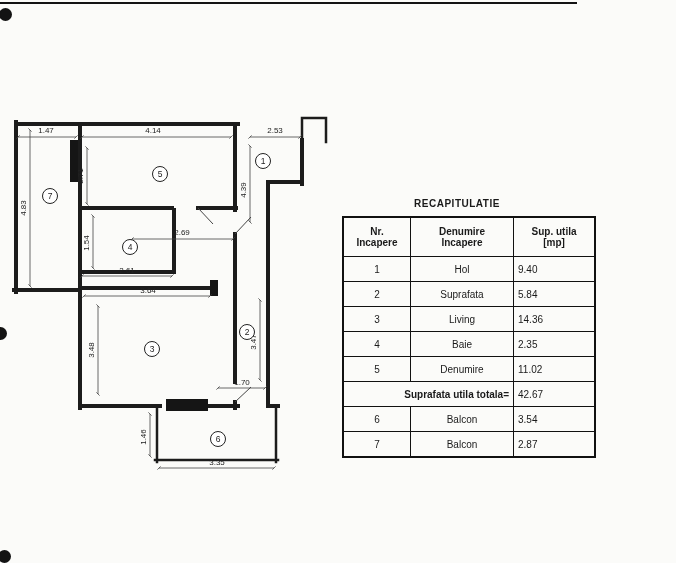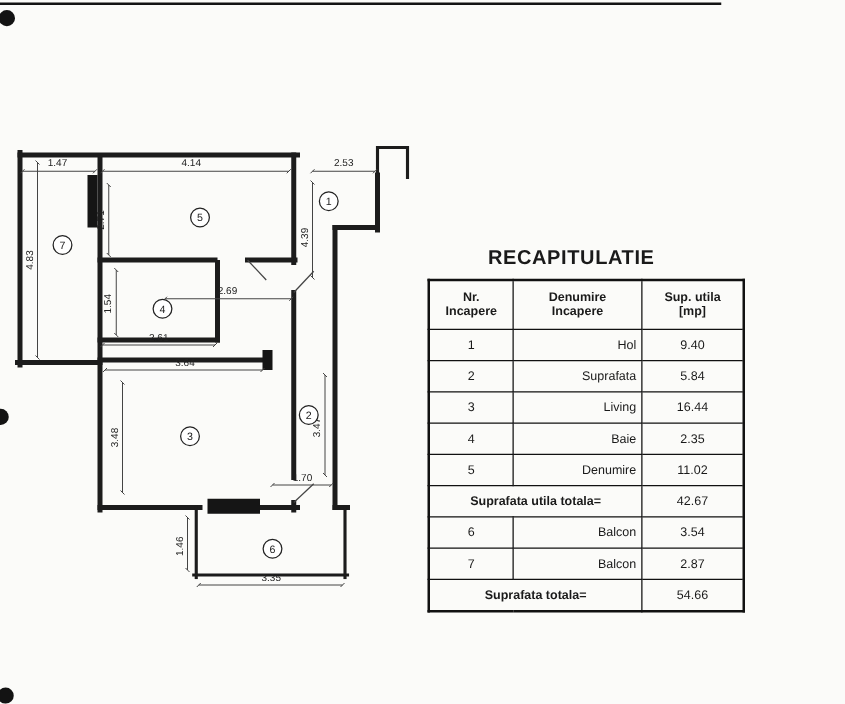--- a/index.html
+++ b/index.html
@@ -21,31 +21,31 @@
   .wall-thin{stroke:#1c1c1c;stroke-width:2.5;fill:none;stroke-linecap:square;}
   .door{stroke:#444;stroke-width:1;fill:none;}
   .dim{stroke:#444;stroke-width:0.8;}
   .dimtxt{font-family:"Liberation Sans",sans-serif;font-size:8px;fill:#222;text-anchor:middle;}
   .roomc{fill:#fff;stroke:#222;stroke-width:1;}
   .roomtxt{font-family:"Liberation Sans",sans-serif;font-size:8.5px;fill:#222;text-anchor:middle;}
   .hatch{fill:#151515;}
 
   
   .recap{position:absolute;left:342px;top:198px;width:230px;}
-  .recap-title{font-size:16px;font-weight:bold;text-align:center;letter-spacing:.5px;margin:0 0 7px 0;}
+  .recap-title{font-size:10px;font-weight:bold;text-align:center;letter-spacing:.5px;margin:0 0 7px 0;}
   table.rt{border-collapse:collapse;width:229px;border:2px solid #111;table-layout:fixed;}
   table.rt th,table.rt td{border:1px solid #111;font-size:10px;padding:3px 4px;}
   table.rt th{font-weight:bold;text-align:center;white-space:pre-line;height:32px;vertical-align:middle;}
   .c-nr{width:58px;text-align:center;}
-  .c-name{width:94px;text-align:right;padding-left:7px;}
-  .c-area{width:72px;text-align:center;}
+  .c-name{width:94px;text-align:center;padding-left:7px;}
+  .c-area{width:72px;}
   tr.data td{height:18px;}
   tr.sum td{height:18px;font-weight:bold;}
   tr.sum td.c-area{font-weight:normal;}
-  td.sumlabel{text-align:center;padding-left:4px;}
+  td.sumlabel{text-align:right;padding-left:4px;}
 </style>
 </head>
 <body>
 
 <div class="scan-topline"></div>
 <div class="scan-dot dot-a"></div>
 <div class="scan-dot dot-b"></div>
 <div class="scan-dot dot-c"></div>
 
 <div class="plan">
@@ -159,21 +159,21 @@
       <td class="c-area">9.40</td>
     </tr>
     <tr class="data">
       <td class="c-nr">2</td>
       <td class="c-name">Suprafata</td>
       <td class="c-area">5.84</td>
     </tr>
     <tr class="data">
       <td class="c-nr">3</td>
       <td class="c-name">Living</td>
-      <td class="c-area">16.44</td>
+      <td class="c-area">14.36</td>
     </tr>
     <tr class="data">
       <td class="c-nr">4</td>
       <td class="c-name">Baie</td>
       <td class="c-area">2.35</td>
     </tr>
     <tr class="data">
       <td class="c-nr">5</td>
       <td class="c-name">Denumire</td>
       <td class="c-area">11.02</td>
@@ -185,19 +185,15 @@
     <tr class="data">
       <td class="c-nr">6</td>
       <td class="c-name">Balcon</td>
       <td class="c-area">3.54</td>
     </tr>
     <tr class="data">
       <td class="c-nr">7</td>
       <td class="c-name">Balcon</td>
       <td class="c-area">2.87</td>
     </tr>
-    <tr class="sum">
-      <td class="sumlabel" colspan="2">Suprafata totala=</td>
-      <td class="c-area">54.66</td>
-    </tr>
   </tbody>
     </table>
 </div>
 
 </body></html>

